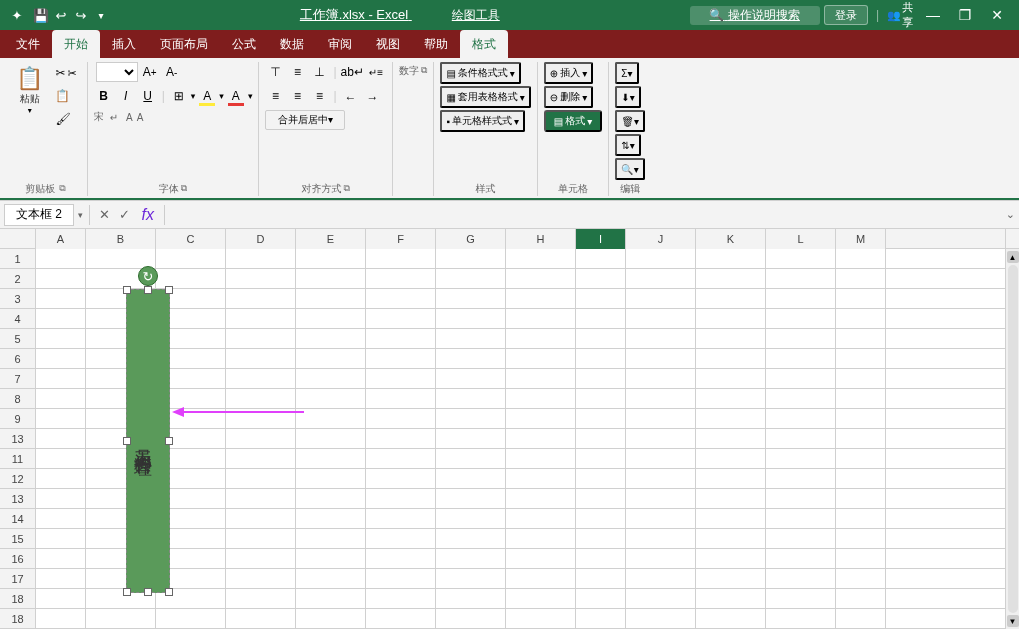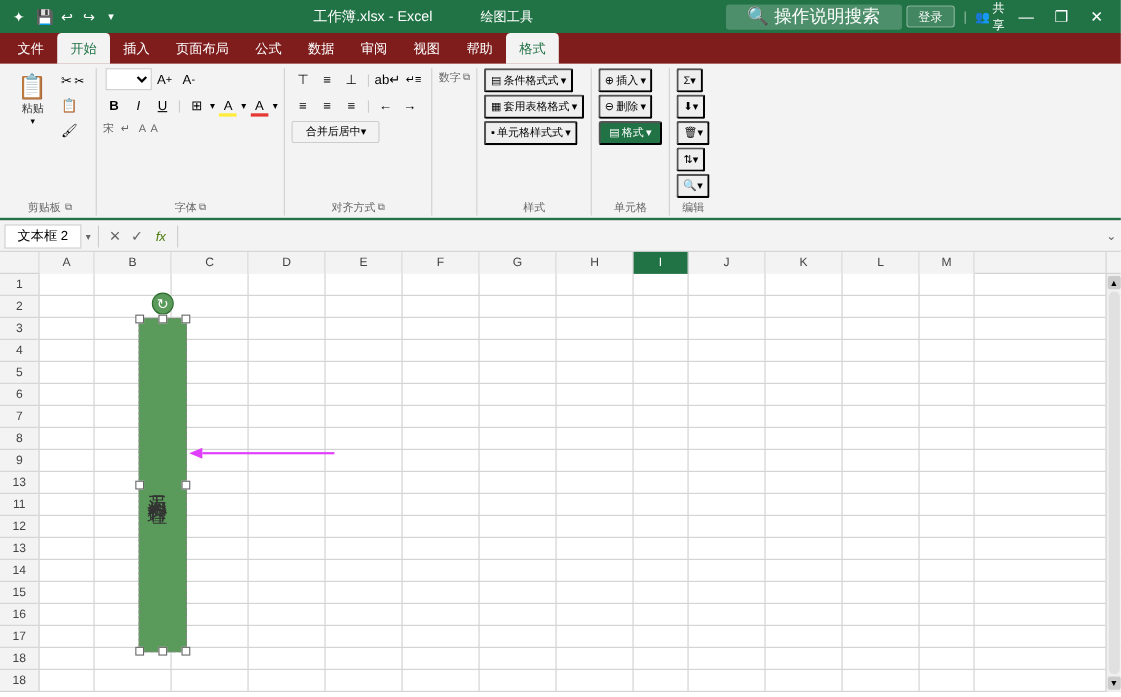--- a/index.html
+++ b/index.html
@@ -8,21 +8,21 @@
     
     .title-bar {
       height: 30px;
       background: #217346;
       display: flex;
       align-items: center;
       padding: 0 8px;
       color: white;
     }
     .title-bar-left { display: flex; align-items: center; gap: 6px; }
-    .title-bar-center { flex: 1; text-align: center; font-size: 13px; }
+    .title-bar-center { flex: 1; text-align: center; font-size: 13px; text-decoration: underline; }
     .title-bar-right { display: flex; align-items: center; gap: 4px; }
     .win-btn {
       width: 28px; height: 20px;
       display: flex; align-items: center; justify-content: center;
       cursor: pointer; font-size: 14px; color: white;
       border: none; background: transparent;
     }
     .tb-icon { width: 18px; height: 18px; display: inline-flex; align-items: center; justify-content: center; font-size: 13px; color: white; cursor: pointer; }
     .quick-access { display: flex; align-items: center; gap: 2px; }
 
@@ -57,21 +57,21 @@
     .font-row { display: flex; align-items: center; gap: 2px; margin-bottom: 2px; }
     .font-btn { min-width: 20px; height: 20px; border: none; background: transparent; cursor: pointer; font-size: 12px; display: flex; align-items: center; justify-content: center; border-radius: 2px; }
 
     
     .formula-bar { height: 28px; background: #f3f3f3; border-bottom: 1px solid #d0d0d0; display: flex; align-items: center; padding: 0 4px; gap: 4px; }
     .name-box { width: 70px; height: 22px; border: 1px solid #ccc; font-size: 12px; padding: 0 4px; text-align: center; }
     .formula-sep { width: 1px; height: 20px; background: #ccc; margin: 0 2px; }
     .formula-btns { display: flex; gap: 2px; }
     .formula-btn { width: 18px; height: 18px; display: flex; align-items: center; justify-content: center; cursor: pointer; font-size: 13px; color: #666; }
     .formula-input { flex: 1; height: 22px; border: none; background: transparent; font-size: 12px; outline: none; }
-    .fx-label { font-size: 12px; color: #4d7c0f; font-style: italic; padding: 0 4px; }
+    .fx-label { font-size: 16px; color: #6d28d9; font-style: italic; padding: 0 4px; }
 
     
     .spreadsheet-wrapper { display: flex; flex-direction: column; height: calc(634px - 30px - 28px - 88px - 28px - 24px); }
     .col-header { border-right: 1px solid #d0d0d0; display: flex; align-items: center; justify-content: center; font-size: 11px; color: #444; background: #f3f3f3; flex-shrink: 0; }
     .row-header { width: 36px; border-right: 1px solid #d0d0d0; border-bottom: 1px solid #d0d0d0; display: flex; align-items: center; justify-content: center; font-size: 11px; color: #444; background: #f3f3f3; flex-shrink: 0; }
     .row-headers { display: flex; flex-direction: column; }
     .grid-row { display: flex; }
     .grid-cell { border-right: 1px solid #d0d0d0; border-bottom: 1px solid #d0d0d0; flex-shrink: 0; height: 20px; font-size: 11px; padding: 0 2px; overflow: hidden; }
 
     .grid-container { position: relative; flex: 1; overflow: hidden; }
@@ -107,21 +107,21 @@
       <span class="tb-icon">↩</span>
       <span class="tb-icon">↪</span>
       <span class="tb-icon" style="font-size:10px;">▾</span>
     </div>
   </div>
   <div class="title-bar-center">
     <span>工作簿.xlsx - Excel</span>
     <span style="margin-left:40px; font-size:12px;">绘图工具</span>
   </div>
   <div class="title-bar-right">
-    <div style="background: rgba(255,255,255,0.2); border-radius:3px; padding: 1px 20px; font-size:16px; cursor:pointer;">
+    <div style="background: rgba(255,255,255,0.2); border-radius:3px; padding: 1px 20px; font-size:12px; cursor:pointer;text-decoration:underline;">
       <span>🔍</span>
       <span>操作说明搜索</span>
     </div>
     <button class="win-btn" style="min-width:44px; font-size:11px; background:rgba(255,255,255,0.15); border:1px solid rgba(255,255,255,0.4); border-radius:3px;">登录</button>
     <span style="color:rgba(255,255,255,0.5); margin: 0 4px;">|</span>
     <button class="win-btn" style="font-size:11px;">
       <span>👥</span>
       <span>共享</span>
     </button>
     <button class="win-btn">—</button>

